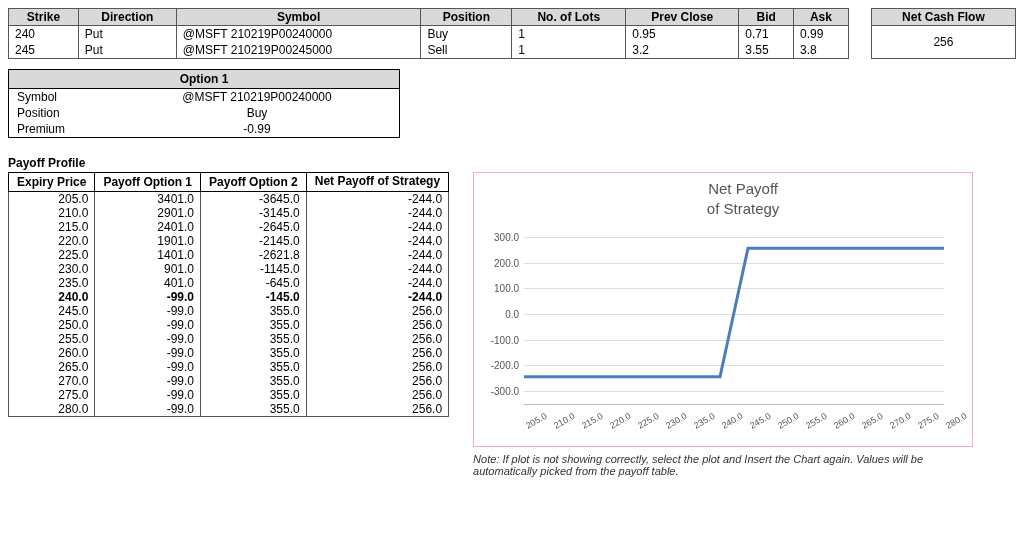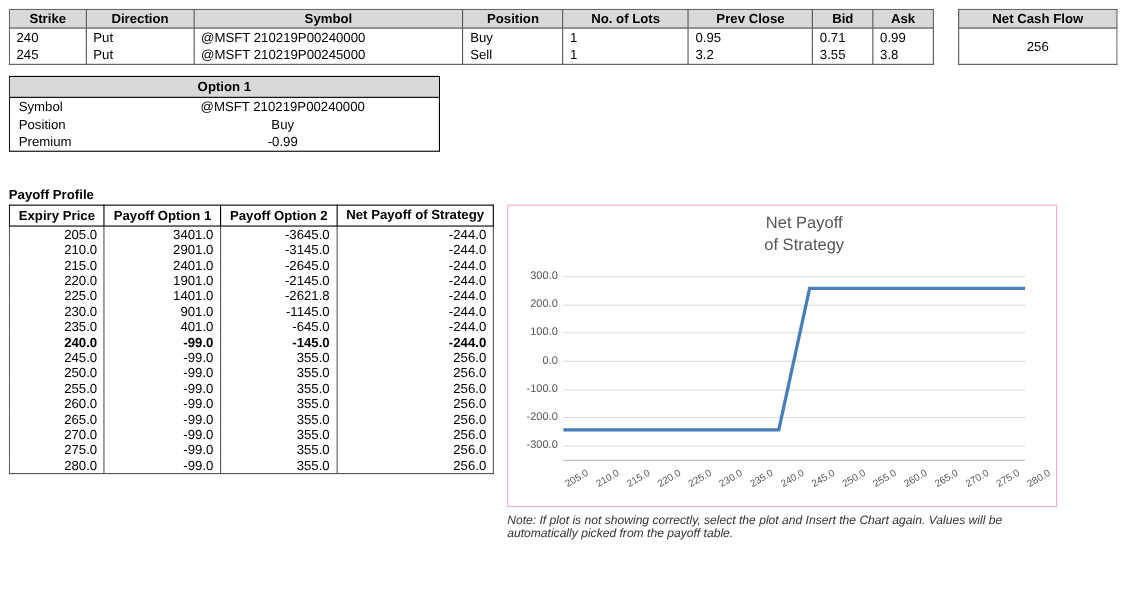--- a/index.html
+++ b/index.html
@@ -27,40 +27,40 @@
   }
   .trades tr:last-child td { border-bottom: 1px solid #555; }
   .trades .netcash {
     border: 1px solid #555;
     text-align: center;
     vertical-align: middle;
   }
   .spacer-col { border: none !important; background: #fff !important; width: 10px; }
 
   
-  .opts-row { display: flex; gap: 90px; margin: 6px 0 32px 0; }
+  .opts-row { display: flex; gap: 90px; margin: 6px 0 18px 0; }
   .optbox {
     border: 1.5px solid #000;
     width: 390px;
   }
   .optbox .hdr {
     background: #d9d9d9;
     text-align: center;
     font-weight: bold;
     border-bottom: 1px solid #000;
     padding: 2px 0;
   }
   .optbox table { width: 100%; }
   .optbox td { padding: 1px 8px; }
   .optbox td:first-child { width: 90px; }
   .optbox td:last-child { text-align: center; }
 
   .section-title { font-weight: bold; margin: 6px 0 2px 0; }
 
-  .profile-wrap { display: flex; gap: 12px; align-items: flex-start; }
+  .profile-wrap { display: flex; gap: 24px; align-items: flex-start; }
 
   .payoff { }
   .payoff th {
     border: 1.5px solid #000;
     background: #fff;
     font-weight: bold;
     padding: 2px 8px;
   }
   .payoff th.nethdr { line-height: 1.1; }
   .payoff td {

